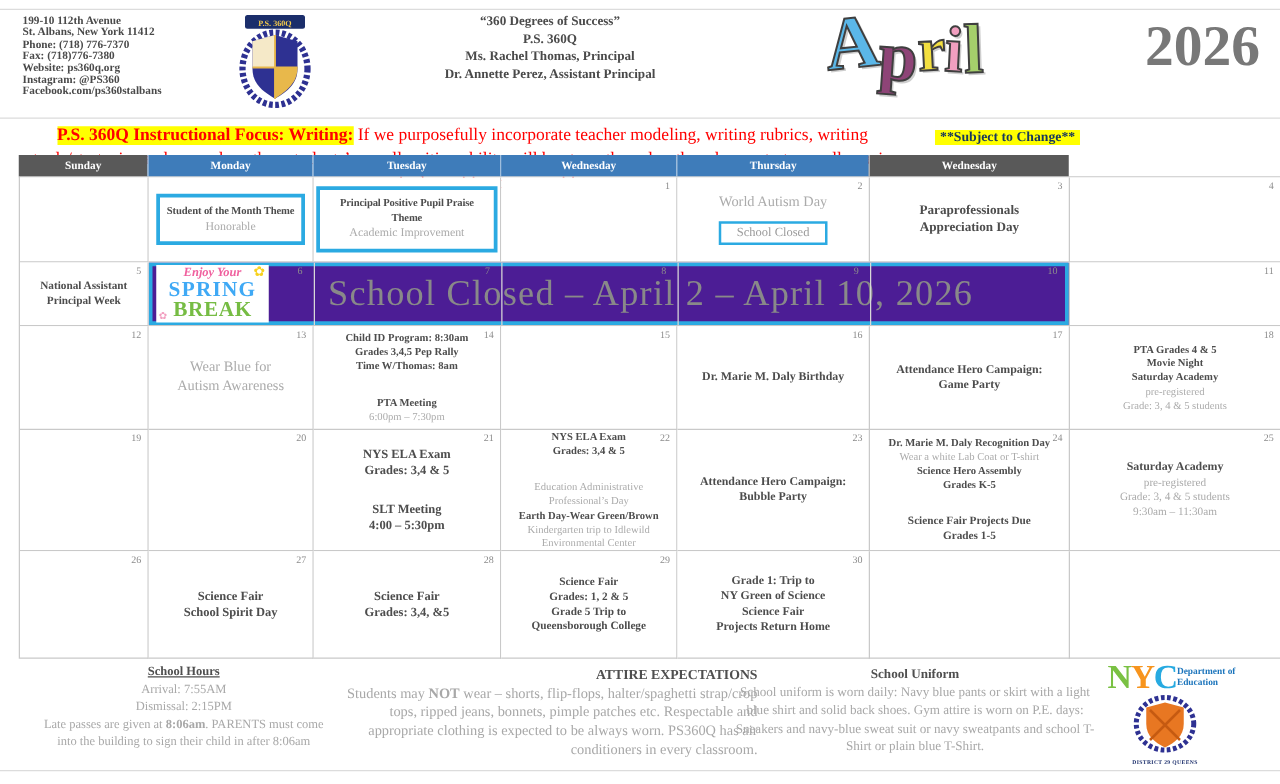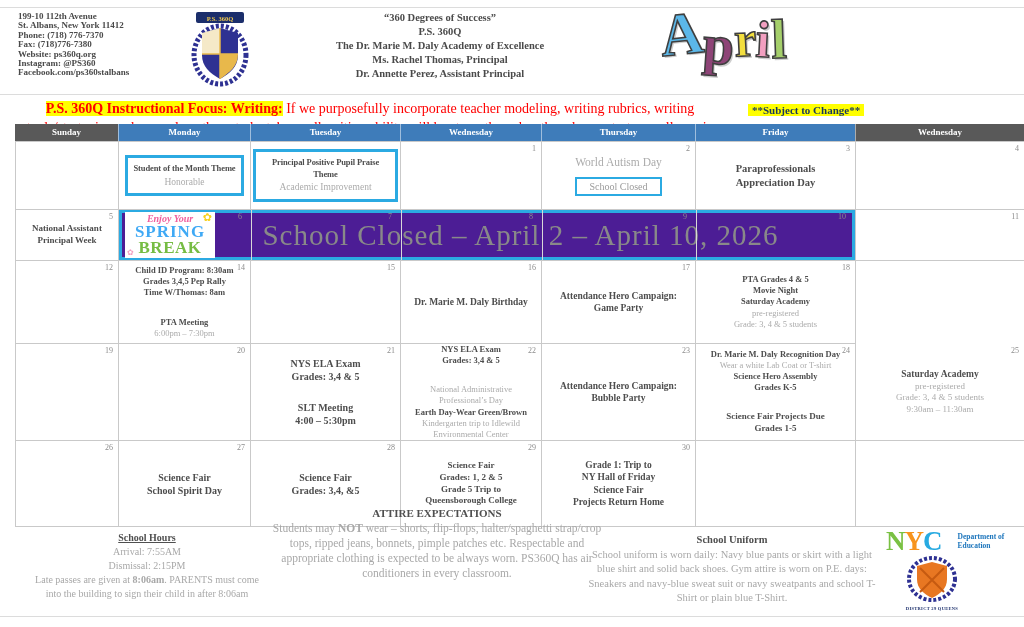--- a/index.html
+++ b/index.html
@@ -66,29 +66,29 @@
   .sb1{font-size:10px;font-style:italic;font-weight:bold;color:#f0609e;line-height:1;}
   .sb2{font-size:17px;font-weight:800;color:#3fa9f5;letter-spacing:1px;line-height:.95;}
   .sb3{font-size:17px;font-weight:800;color:#76bc43;letter-spacing:.5px;line-height:.95;}
   .sb::after{content:"✿";position:absolute;right:3px;top:-1px;color:#f7d11e;font-size:11px;}
   .sb::before{content:"✿";position:absolute;left:2px;bottom:1px;color:#f29fc0;font-size:8px;}
 
   
   .hours{position:absolute;top:531px;left:28px;width:238px;text-align:center;color:#a8a8a8;font-size:10px;line-height:1.38;}
   .sect-title{color:#4f4f4f;font-weight:bold;}
   .hours .sect-title{text-decoration:underline;}
-  .attire{position:absolute;top:506px;left:268px;width:338px;text-align:center;color:#a8a8a8;font-size:11.5px;line-height:1.3;}
+  .attire{position:absolute;top:533px;left:268px;width:338px;text-align:right;color:#a8a8a8;font-size:11.5px;line-height:1.3;}
   .attire .sect-title{font-size:11px;}
   .uniform{position:absolute;top:533px;left:588px;width:288px;text-align:center;color:#a8a8a8;font-size:10.5px;line-height:1.35;}
   .emph{font-weight:bold;}
   p{margin:1px 0;}
   .nyclogo{position:absolute;top:528px;left:886px;display:flex;align-items:center;}
   .nyc-letter{font-size:27px;font-weight:900;letter-spacing:-1px;line-height:1;}
   .nyc-n{color:#7ac143}.nyc-y{color:#f7941d}.nyc-c{color:#27aae1}
-  .doe{margin-left:16px;font-size:7.5px;font-weight:bold;color:#1c75bc;line-height:1.15;text-align:left;}
+  .doe{margin-left:0;font-size:7.5px;font-weight:bold;color:#1c75bc;line-height:1.15;text-align:left;}
   .district{position:absolute;top:556px;left:896px;width:72px;text-align:center;}
   .district-caption{font-size:4.5px;color:#1b2e6b;font-weight:bold;margin-top:-2px;letter-spacing:.3px;}
 </style>
 </head>
 <body>
 
 <div class="page">
   <div class="rule topline"></div>
 
   <div class="contact">
@@ -110,42 +110,41 @@
       <path d="M30 18 L12 23 V44 H30 Z" fill="#f5e9c8"></path>
       <path d="M30 44 L48 44 C48 56 40 62 30 69 Z" fill="#e8b84b"></path>
       <line x1="30" y1="18" x2="30" y2="69" stroke="#e8b84b" stroke-width="1.5"></line>
       <line x1="12" y1="44" x2="48" y2="44" stroke="#e8b84b" stroke-width="1.5"></line>
     </svg>
   </div>
 
   <div class="center-head">
     <div>“360 Degrees of Success”</div>
     <div>P.S. 360Q</div>
-    <div>The Dr. Marie M. Daly Academy of Excellence</div>
     <div>Ms. Rachel Thomas, Principal</div>
     <div>Dr. Annette Perez, Assistant Principal</div>
   </div>
 
   <div class="april">
     <span class="al al0">A</span><span class="al al1">p</span><span class="al al2">r</span><span class="al al3">i</span><span class="al al4">l</span>
   </div>
+  <div class="year">2026</div>
 
   <div class="rule hr1"></div>
 
   <p class="focusline"><span class="hl">P.S. 360Q Instructional Focus: Writing:</span><span> If we purposefully incorporate teacher modeling, writing rubrics, writing tools/strategies and exemplars, then students’ overall writing ability will be strengthened as they demonstrate excellence in cross curricular writing opportunities.</span></p>
   <span class="stc">**Subject to Change**</span>
 
   <div class="calendar">
     <div class="dayrow grid7">
       <div class="dh wkend">Sunday</div>
       <div class="dh wkday">Monday</div>
       <div class="dh wkday">Tuesday</div>
       <div class="dh wkday">Wednesday</div>
       <div class="dh wkday">Thursday</div>
-      <div class="dh wkday">Friday</div>
       <div class="dh wkend">Wednesday</div>
     </div>
     <div id="weeks" class="cal-body">
         <div class="week grid7 week-1">
           <div class="cell"></div>
           <div class="cell">
             <div class="content">
               <div class="cyanbox">
                 <div class="box-title">Student of the Month Theme</div>
                 <div class="box-sub">Honorable</div>
@@ -210,20 +209,27 @@
           </div>
           <div class="cell">
             <div class="date">11</div>
           </div>
         </div>
         <div class="week grid7 week-3">
           <div class="cell">
             <div class="date">12</div>
           </div>
           <div class="cell">
+            <div class="date">13</div>
+            <div class="content">
+              <div class="ln m f11">Wear Blue for</div>
+              <div class="ln m f11">Autism Awareness</div>
+            </div>
+          </div>
+          <div class="cell">
             <div class="date">14</div>
             <div class="content">
               <div class="ln b f8">Child ID Program: 8:30am</div>
               <div class="ln b f8">Grades 3,4,5 Pep Rally</div>
               <div class="ln b f8">Time W/Thomas: 8am</div>
               <div class="ln b f8 mt">PTA Meeting</div>
               <div class="ln m f8">6:00pm – 7:30pm</div>
             </div>
           </div>
           <div class="cell">
@@ -267,21 +273,21 @@
               <div class="ln b f95">Grades: 3,4 &amp; 5</div>
               <div class="ln b f95 mt">SLT Meeting</div>
               <div class="ln b f95">4:00 – 5:30pm</div>
             </div>
           </div>
           <div class="cell">
             <div class="date">22</div>
             <div class="content">
               <div class="ln b f8">NYS ELA Exam</div>
               <div class="ln b f8">Grades: 3,4 &amp; 5</div>
-              <div class="ln m f8 mt">National Administrative</div>
+              <div class="ln m f8 mt">Education Administrative</div>
               <div class="ln m f8">Professional’s Day</div>
               <div class="ln b f8">Earth Day-Wear Green/Brown</div>
               <div class="ln m f8">Kindergarten trip to Idlewild</div>
               <div class="ln m f8">Environmental Center</div>
             </div>
           </div>
           <div class="cell">
             <div class="date">23</div>
             <div class="content">
               <div class="ln b f9">Attendance Hero Campaign:</div>
@@ -333,21 +339,21 @@
               <div class="ln b f85">Science Fair</div>
               <div class="ln b f85">Grades: 1, 2 &amp; 5</div>
               <div class="ln b f85">Grade 5 Trip to</div>
               <div class="ln b f85">Queensborough College</div>
             </div>
           </div>
           <div class="cell">
             <div class="date">30</div>
             <div class="content">
               <div class="ln b f9">Grade 1: Trip to</div>
-              <div class="ln b f9">NY Hall of Friday</div>
+              <div class="ln b f9">NY Green of Science</div>
               <div class="ln b f9">Science Fair</div>
               <div class="ln b f9">Projects Return Home</div>
             </div>
           </div>
           <div class="cell"></div>
           <div class="cell"></div>
         </div>
       </div>
   </div>
 

